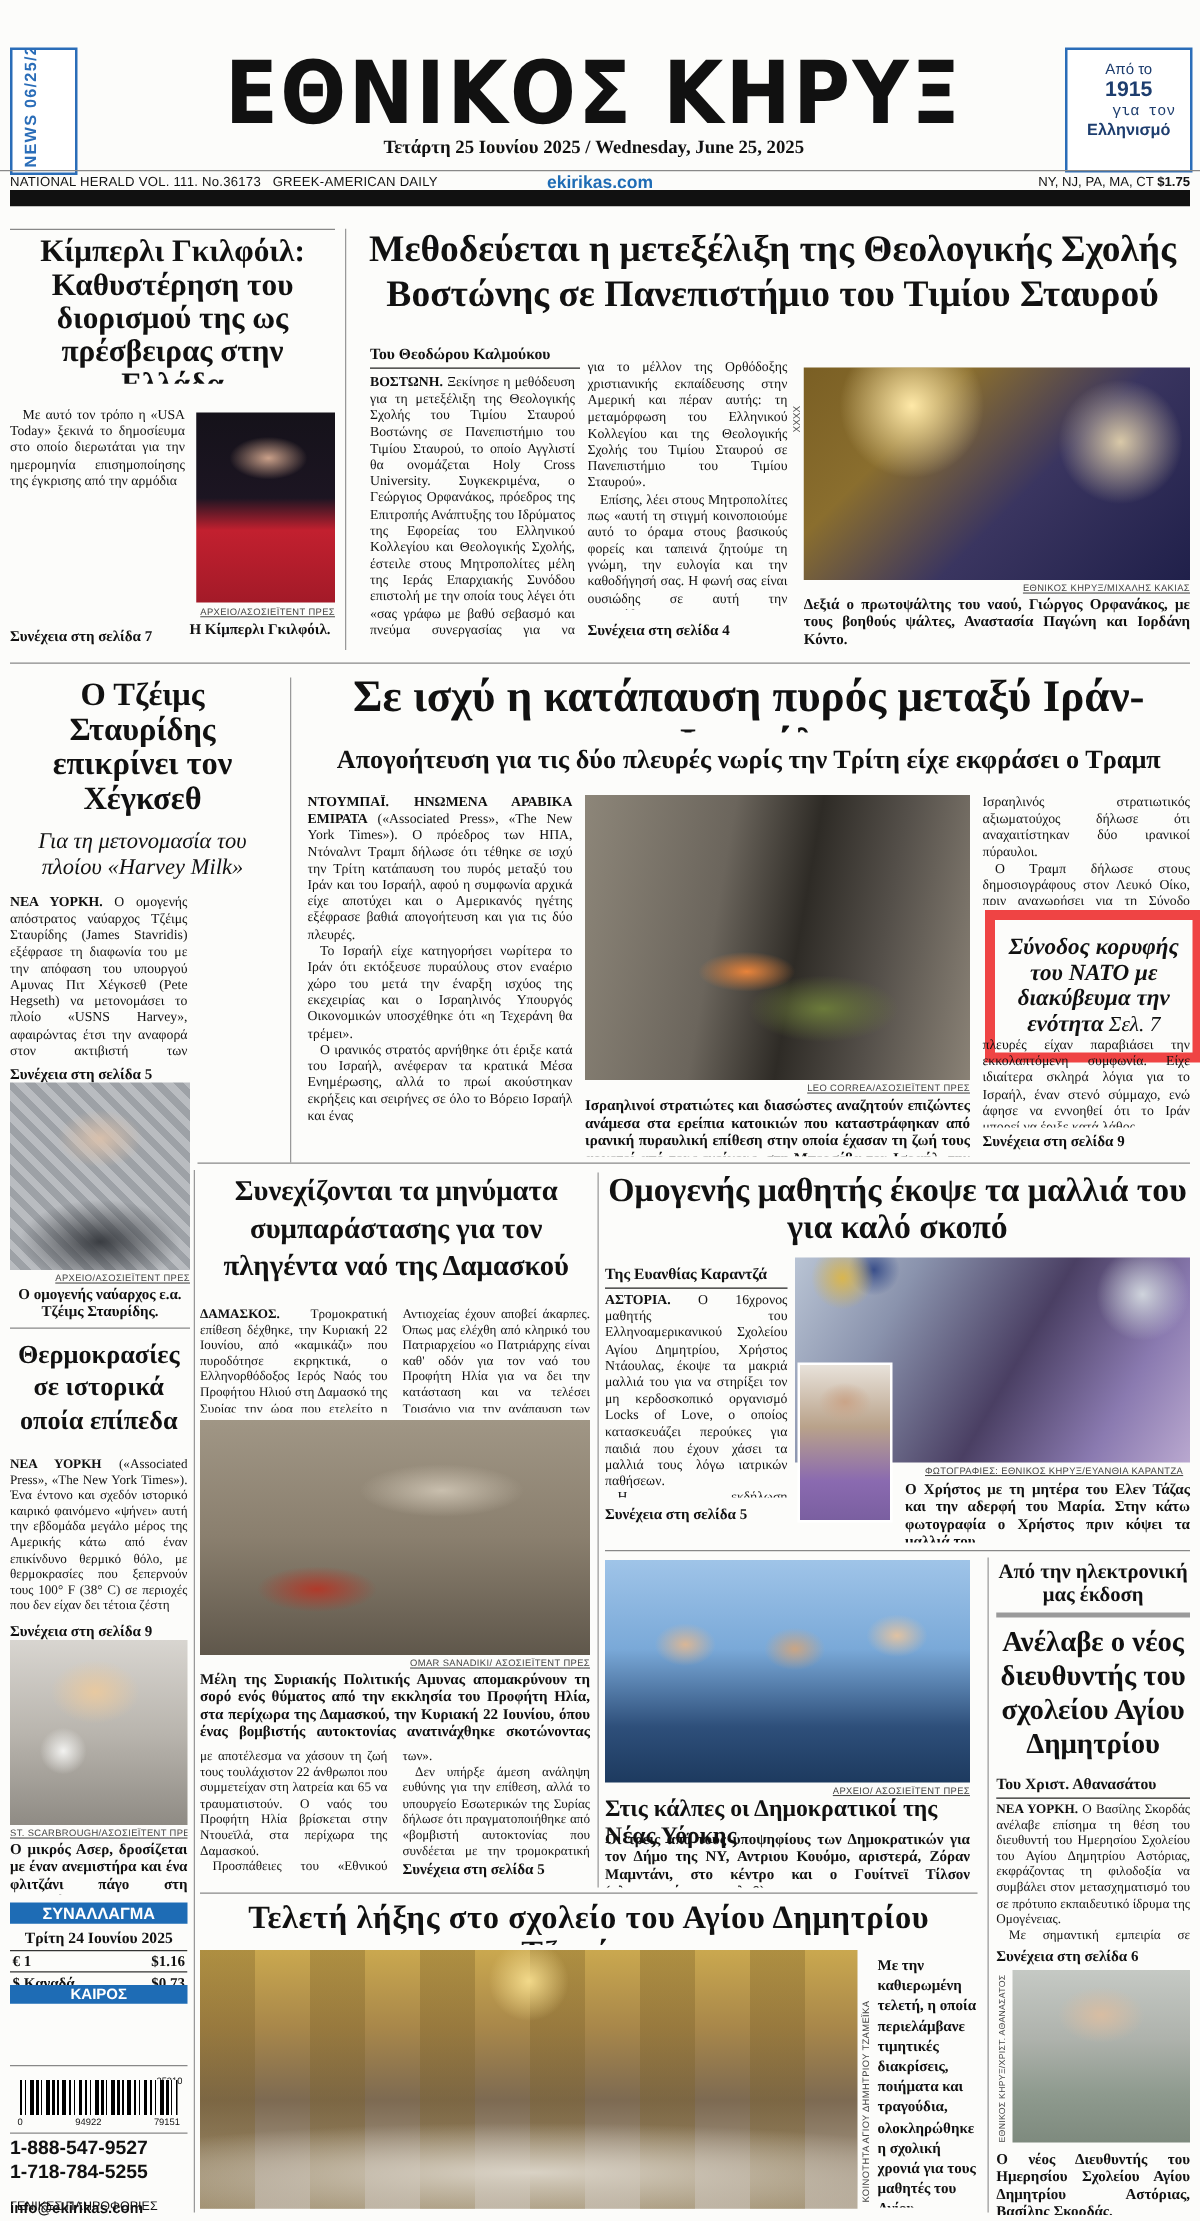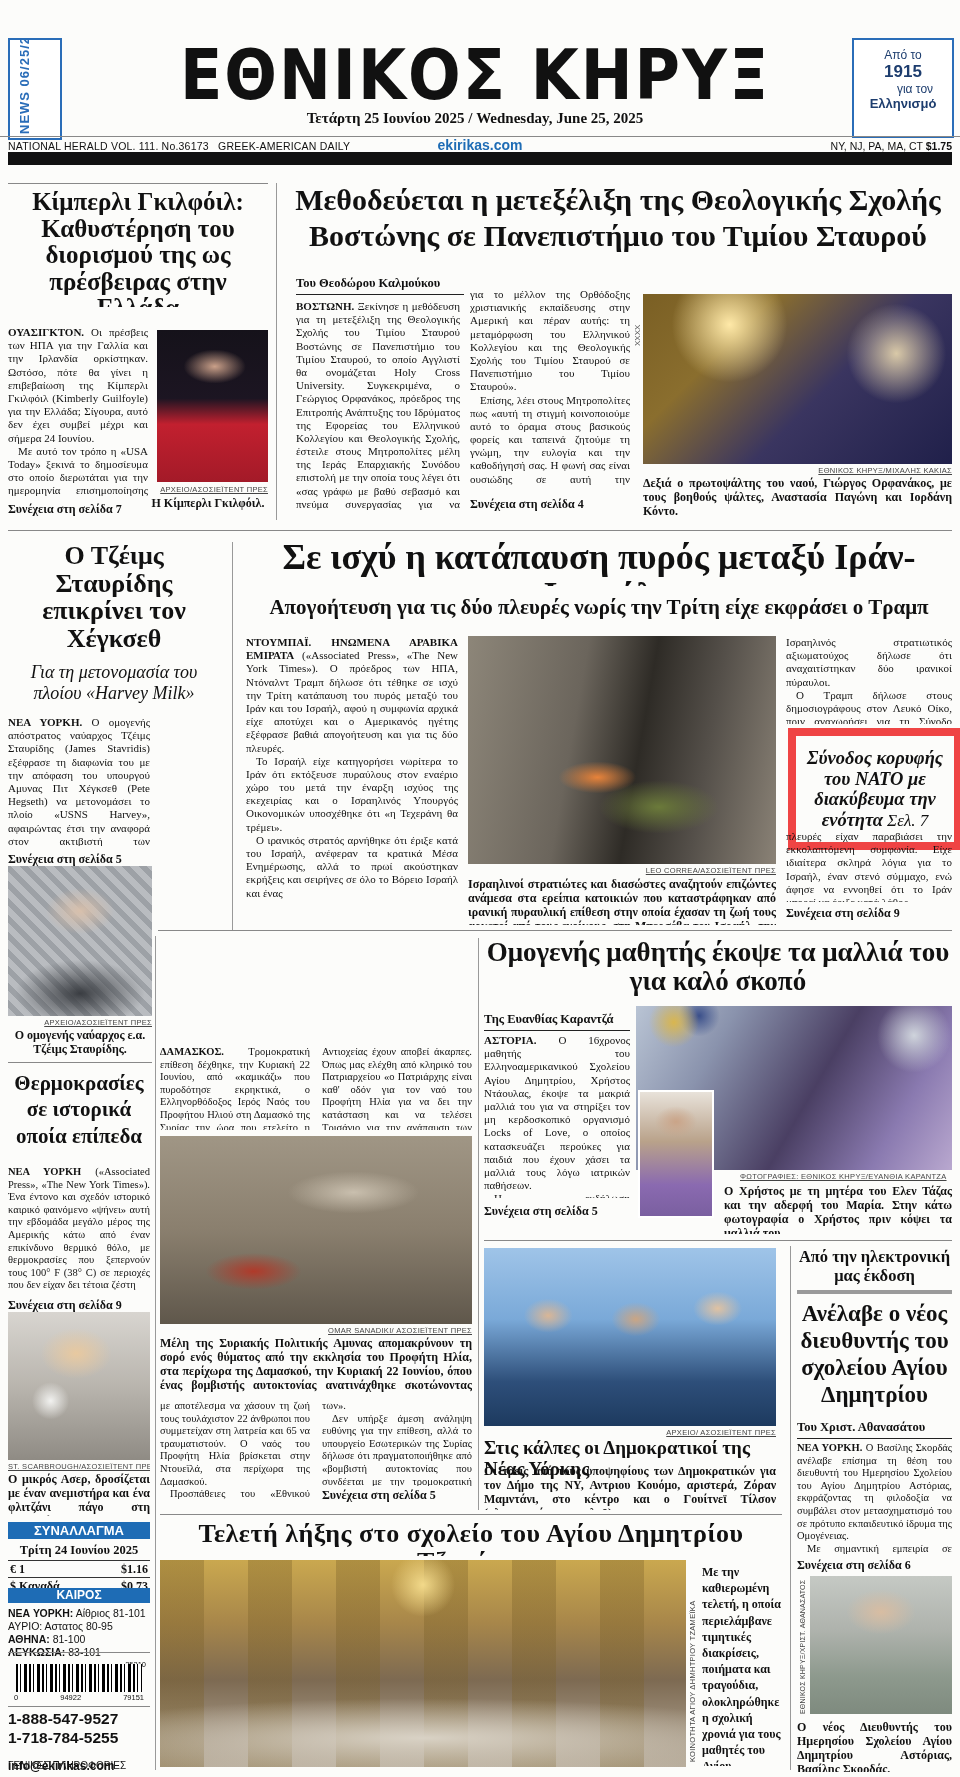--- a/index.html
+++ b/index.html
@@ -44,41 +44,40 @@
       <span>NEWS</span>&nbsp;<span>06/25/25</span>
     </div>
   </div>
 
   <div class="abs mast-title" style="left:110px;top:38px;width:730px;font-size:62px;">ΕΘΝΙΚΟΣ ΚΗΡΥΞ</div>
   <div class="abs" style="left:110px;top:110px;width:730px;text-align:center;font-weight:bold;font-size:15px;">Τετάρτη 25 Ιουνίου 2025 / Wednesday, June 25, 2025</div>
 
   <div class="abs blue-box" style="left:852px;top:38px;width:98px;height:96px;text-align:center;color:#1d3d6e;">
     <div style="font-size:12px;margin-top:8px;font-family:'Liberation Sans',sans-serif;">Από το</div>
     <div style="font-size:17px;font-weight:bold;font-family:'Liberation Sans',sans-serif;">1915</div>
-    <div style="font-size:12px;font-family:Liberation Sans, sans-serif;margin-left:24px;">για τον</div>
+    <div style="font-size:12px;font-family:Liberation Mono, monospace;margin-left:24px;">για τον</div>
     <div style="font-size:13px;font-weight:bold;font-family:'Liberation Sans',sans-serif;">Ελληνισμό</div>
   </div>
 
   <div class="rule-light" style="left:0;top:136px;width:960px;height:1px;"></div>
 
   <div class="abs sans" style="left:8px;top:140px;width:420px;font-size:10.5px;letter-spacing:.2px;">
     <span>NATIONAL HERALD VOL. 111.  No.36173</span>&nbsp;&nbsp;&nbsp;<span>GREEK-AMERICAN DAILY</span>
   </div>
   <div class="abs sans" style="left:380px;top:137px;width:200px;text-align:center;font-size:14px;font-weight:bold;color:#1e6cb5;">ekirikas.com</div>
   <div class="abs sans" style="left:652px;top:140px;width:300px;text-align:right;font-size:10.5px;">
     <span>NY, NJ, PA, MA, CT</span> <b>$1.75</b>
   </div>
 
   <div class="rule" style="left:8px;top:152px;width:944px;height:13px;background:#111;"></div>
 
   <div class="rule-light" style="left:8px;top:183px;width:260px;height:1px;"></div>
   <div class="abs headline" style="left:8px;top:189px;width:260px;height:118px;font-size:25px;">Κίμπερλι Γκιλφόιλ: Καθυστέρηση του διορισμού της ως πρέσβειρας στην Ελλάδα</div>
 
   <div class="abs body-txt" style="left:8px;top:326px;width:140px;height:172px;">
-    <p><b>ΟΥΑΣΙΓΚΤΟΝ.</b> <span>Οι πρέσβεις των ΗΠΑ για την Γαλλία και την Ιρλανδία ορκίστηκαν. Ωστόσο, πότε θα γίνει η επιβεβαίωση της Κίμπερλι Γκιλφόιλ (Kimberly Guilfoyle) για την Ελλάδα; Σίγουρα, αυτό δεν έχει συμβεί μέχρι και σήμερα 24 Ιουνίου.</span></p>
     <p class="p-ind">Με αυτό τον τρόπο η «USA Today» ξεκινά το δημοσίευμα στο οποίο διερωτάται για την ημερομηνία επισημοποίησης της έγκρισης από την αρμόδια</p>
   </div>
   <div class="abs cont" style="left:8px;top:502px;width:150px;">Συνέχεια στη σελίδα 7</div>
 
   <div class="photo" style="left:157px;top:330px;width:111px;height:152px;background:
       radial-gradient(ellipse 40% 16% at 52% 24%,#caa089 0%,rgba(0,0,0,0) 70%),
       linear-gradient(180deg,#15121a 0%,#1c1522 45%,#c2202f 62%,#a31a28 100%);"></div>
   <div class="abs credit" style="left:157px;top:485px;width:111px;">ΑΡΧΕΙΟ/ΑΣΟΣΙΕΪΤΕΝΤ ΠΡΕΣ</div>
   <div class="abs caption-c" style="left:148px;top:496px;width:120px;">Η Κίμπερλι Γκιλφόιλ.</div>
 
@@ -175,26 +174,20 @@
     <div class="exrow">
       <span>€ 1</span>
       <span>$1.16</span>
     </div>
     <div class="exrow">
       <span>$ Καναδά</span>
       <span>$0.73</span>
     </div>
   </div>
   <div class="abs bluebar" style="left:8px;top:1588px;width:142px;height:15px;font-size:12px;line-height:15px;">ΚΑΙΡΟΣ</div>
-  <div class="abs" style="left:8px;top:1607px;width:142px;">
-    <div class="wline"><b>ΝΕΑ ΥΟΡΚΗ:</b> <span>Αίθριος 81-101</span></div>
-    <div class="wline"><span>ΑΥΡΙΟ:</span> <span>Αστατος 80-95</span></div>
-    <div class="wline"><b>ΑΘΗΝΑ:</b> <span>81-100</span></div>
-    <div class="wline"><b>ΛΕΥΚΩΣΙΑ:</b> <span>83-101</span></div>
-  </div>
   <div class="rule-light" style="left:8px;top:1652px;width:142px;height:1px;"></div>
 
   <div class="abs" style="left:10px;top:1656px;width:138px;height:48px;">
     <div class="sans" style="position:absolute;right:2px;top:4px;font-size:7.5px;">25310</div>
     <div class="barcode" style="position:absolute;left:6px;top:8px;width:126px;height:28px;"></div>
     <div class="sans" style="position:absolute;left:0;top:37px;width:138px;font-size:7.5px;display:flex;justify-content:space-between;padding:0 4px;box-sizing:border-box;">
       <span>0</span>
       <span>94922</span>
       <span>79151</span>
     </div>
@@ -202,20 +195,21 @@
   <div class="rule-light" style="left:8px;top:1706px;width:142px;height:1px;"></div>
   <div class="abs sans" style="left:8px;top:1710px;width:150px;font-size:15.5px;font-weight:bold;line-height:1.2;">
     <div>1-888-547-9527</div>
     <div>1-718-784-5255</div>
   </div>
   <div class="abs sans" style="left:8px;top:1748px;width:150px;font-size:10px;margin-top:12px;">ΓΕΝΙΚΕΣ ΠΛΗΡΟΦΟΡΙΕΣ</div>
   <div class="abs sans" style="left:8px;top:1759px;width:150px;font-size:12px;font-weight:bold;">info@ekirikas.com</div>
 
   <div class="vdiv" style="left:155px;top:936px;height:834px;"></div>
 
+  <div class="abs headline" style="left:160px;top:938px;width:314px;height:100px;font-size:23px;line-height:1.3;">Συνεχίζονται τα μηνύματα συμπαράστασης για τον πληγέντα ναό της Δαμασκού</div>
   <div class="abs body-sm" style="left:160px;top:1046px;width:150px;height:84px;">
     <p><b>ΔΑΜΑΣΚΟΣ.</b> <span>Τρομοκρατική επίθεση δέχθηκε, την Κυριακή 22 Ιουνίου, από «καμικάζι» που πυροδότησε εκρηκτικά, ο Ελληνορθόδοξος Ιερός Ναός του Προφήτου Ηλιού στη Δαμασκό της Συρίας την ώρα που ετελείτο η Θεία Λειτουργία της Κυριακής,</span></p>
   </div>
   <div class="abs body-sm" style="left:322px;top:1046px;width:150px;height:84px;">
     <p>Αντιοχείας έχουν αποβεί άκαρπες. Όπως μας ελέχθη από κληρικό του Πατριαρχείου «ο Πατριάρχης είναι καθ' οδόν για τον ναό του Προφήτη Ηλία για να δει την κατάσταση και να τελέσει Τρισάγιο για την ανάπαυση των ψυχών των φονευθέν-</p>
   </div>
   <div class="photo" style="left:160px;top:1136px;width:312px;height:188px;background:
       radial-gradient(ellipse 22% 14% at 30% 72%,#b03a2a 0%,rgba(0,0,0,0) 70%),
       radial-gradient(ellipse 30% 16% at 62% 30%,#c9bfae 0%,rgba(0,0,0,0) 70%),
       linear-gradient(180deg,#a09685 0%,#8a7f6e 50%,#5f574b 100%);"></div>

